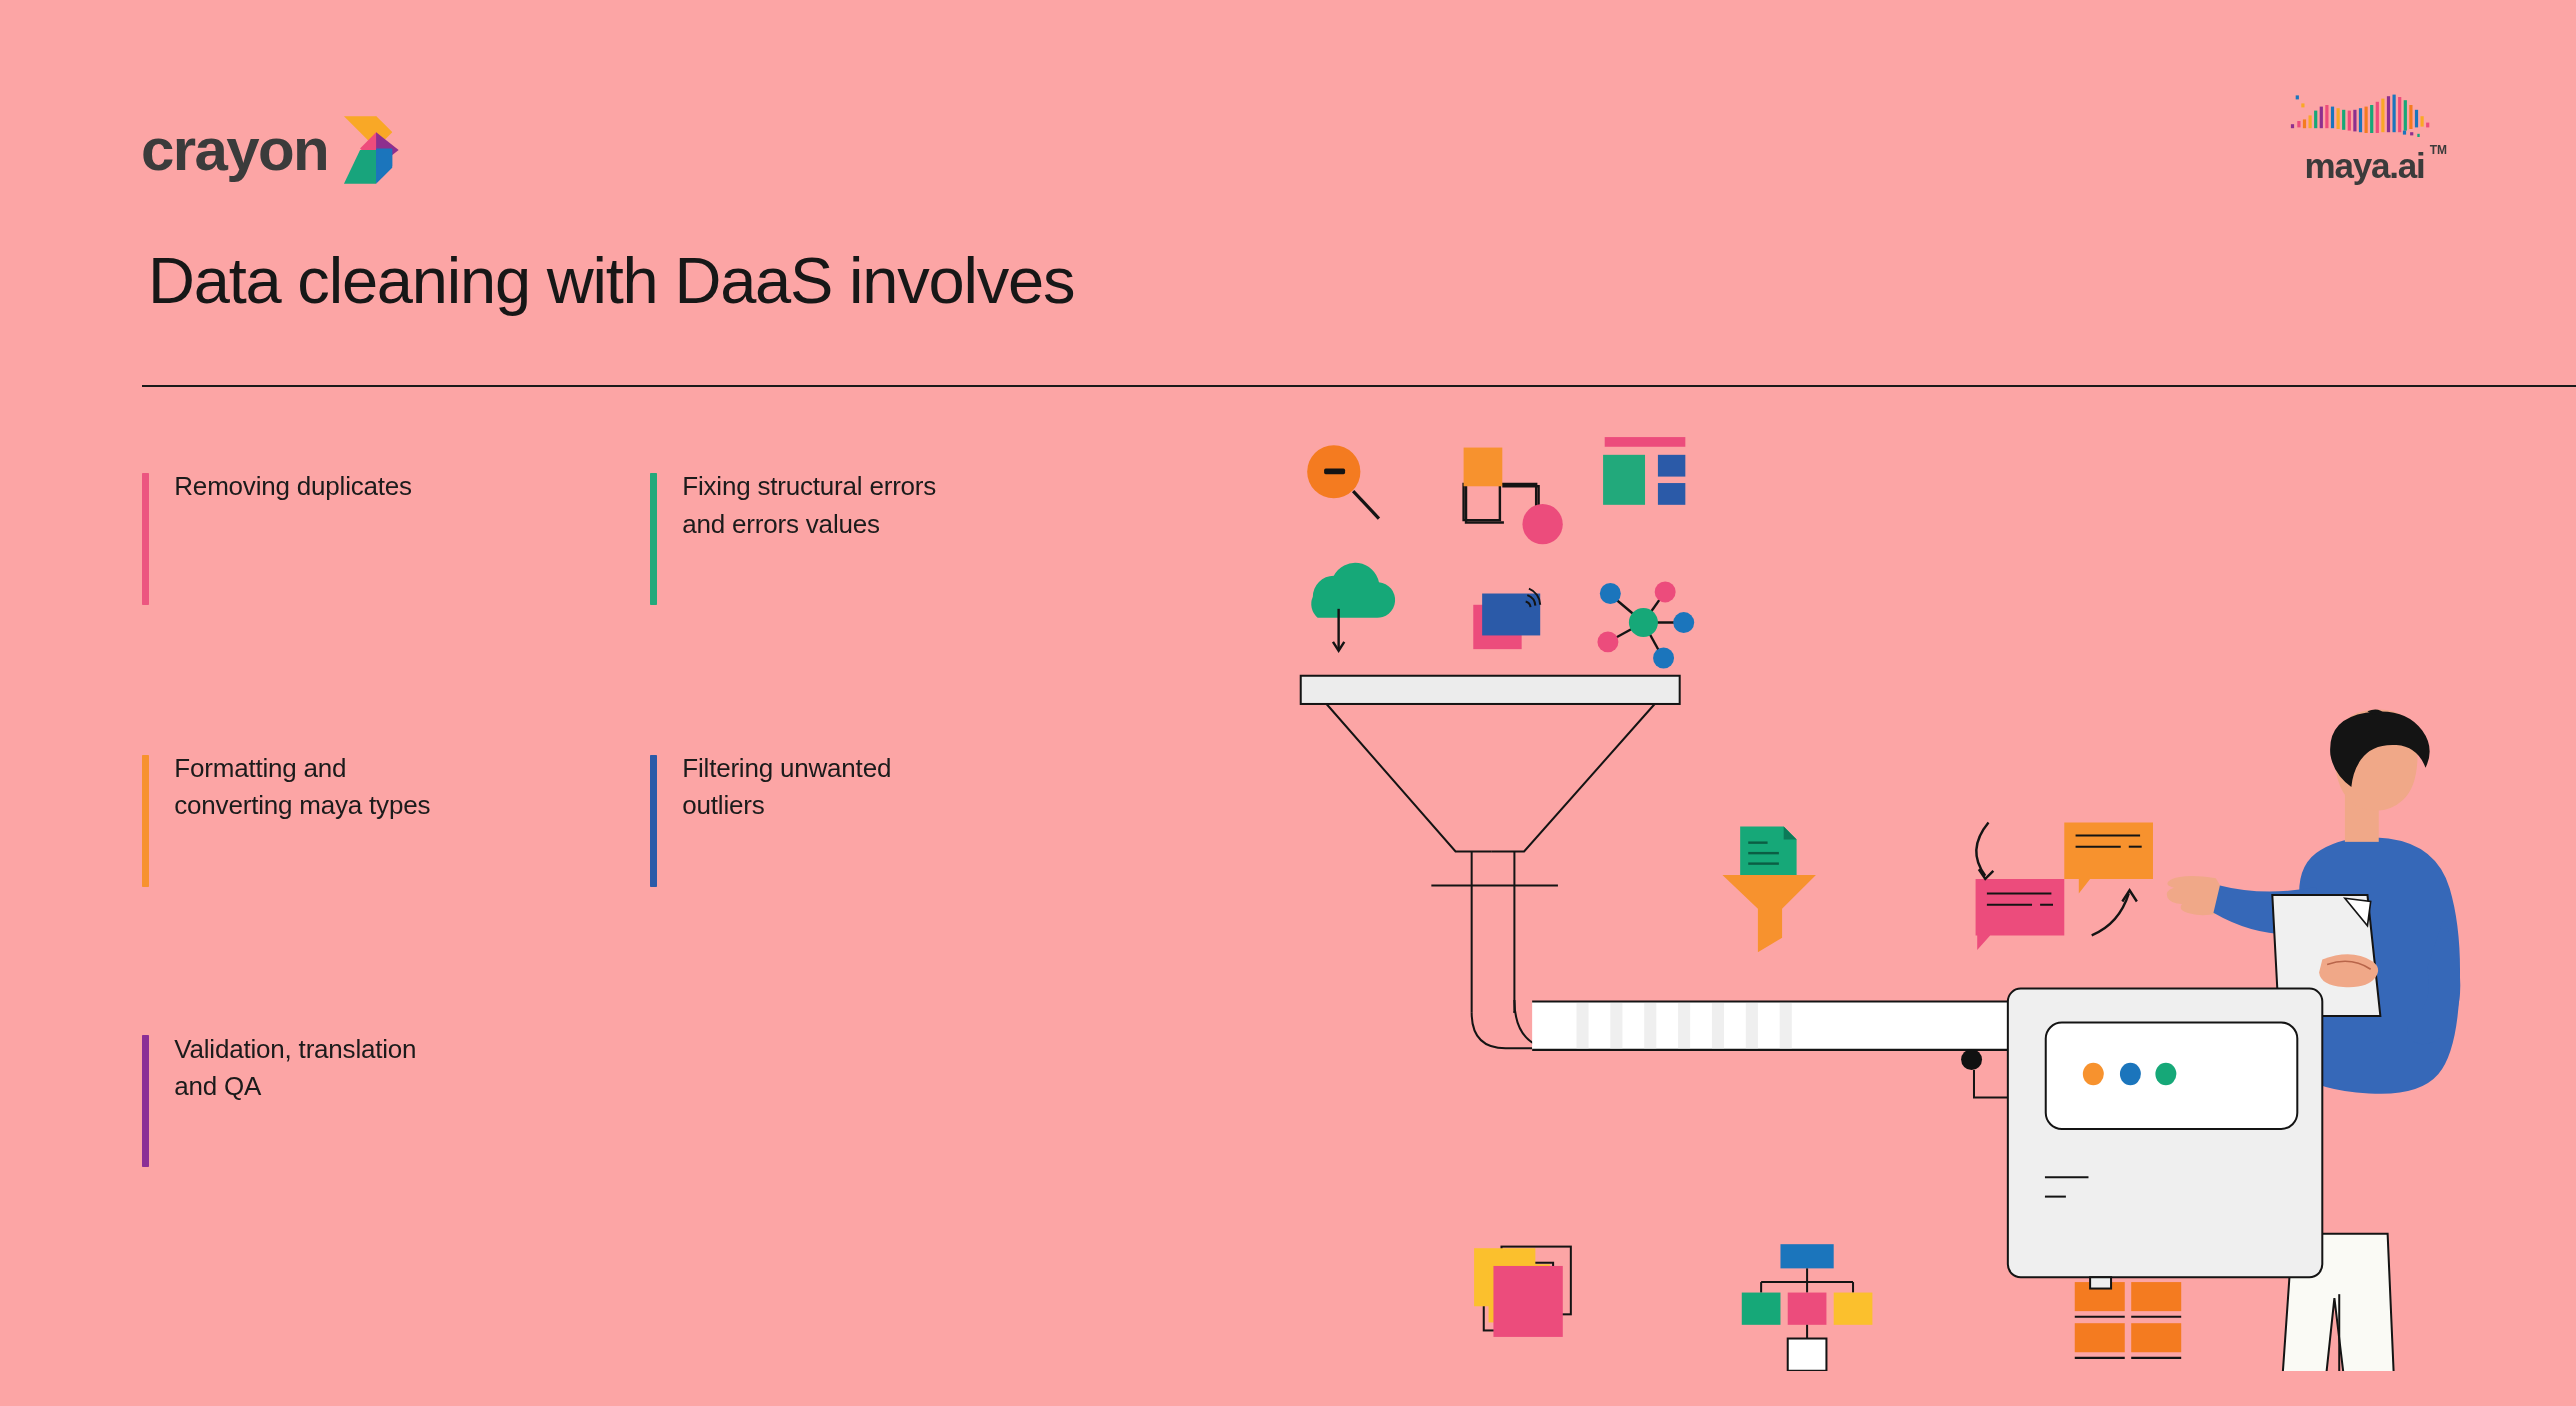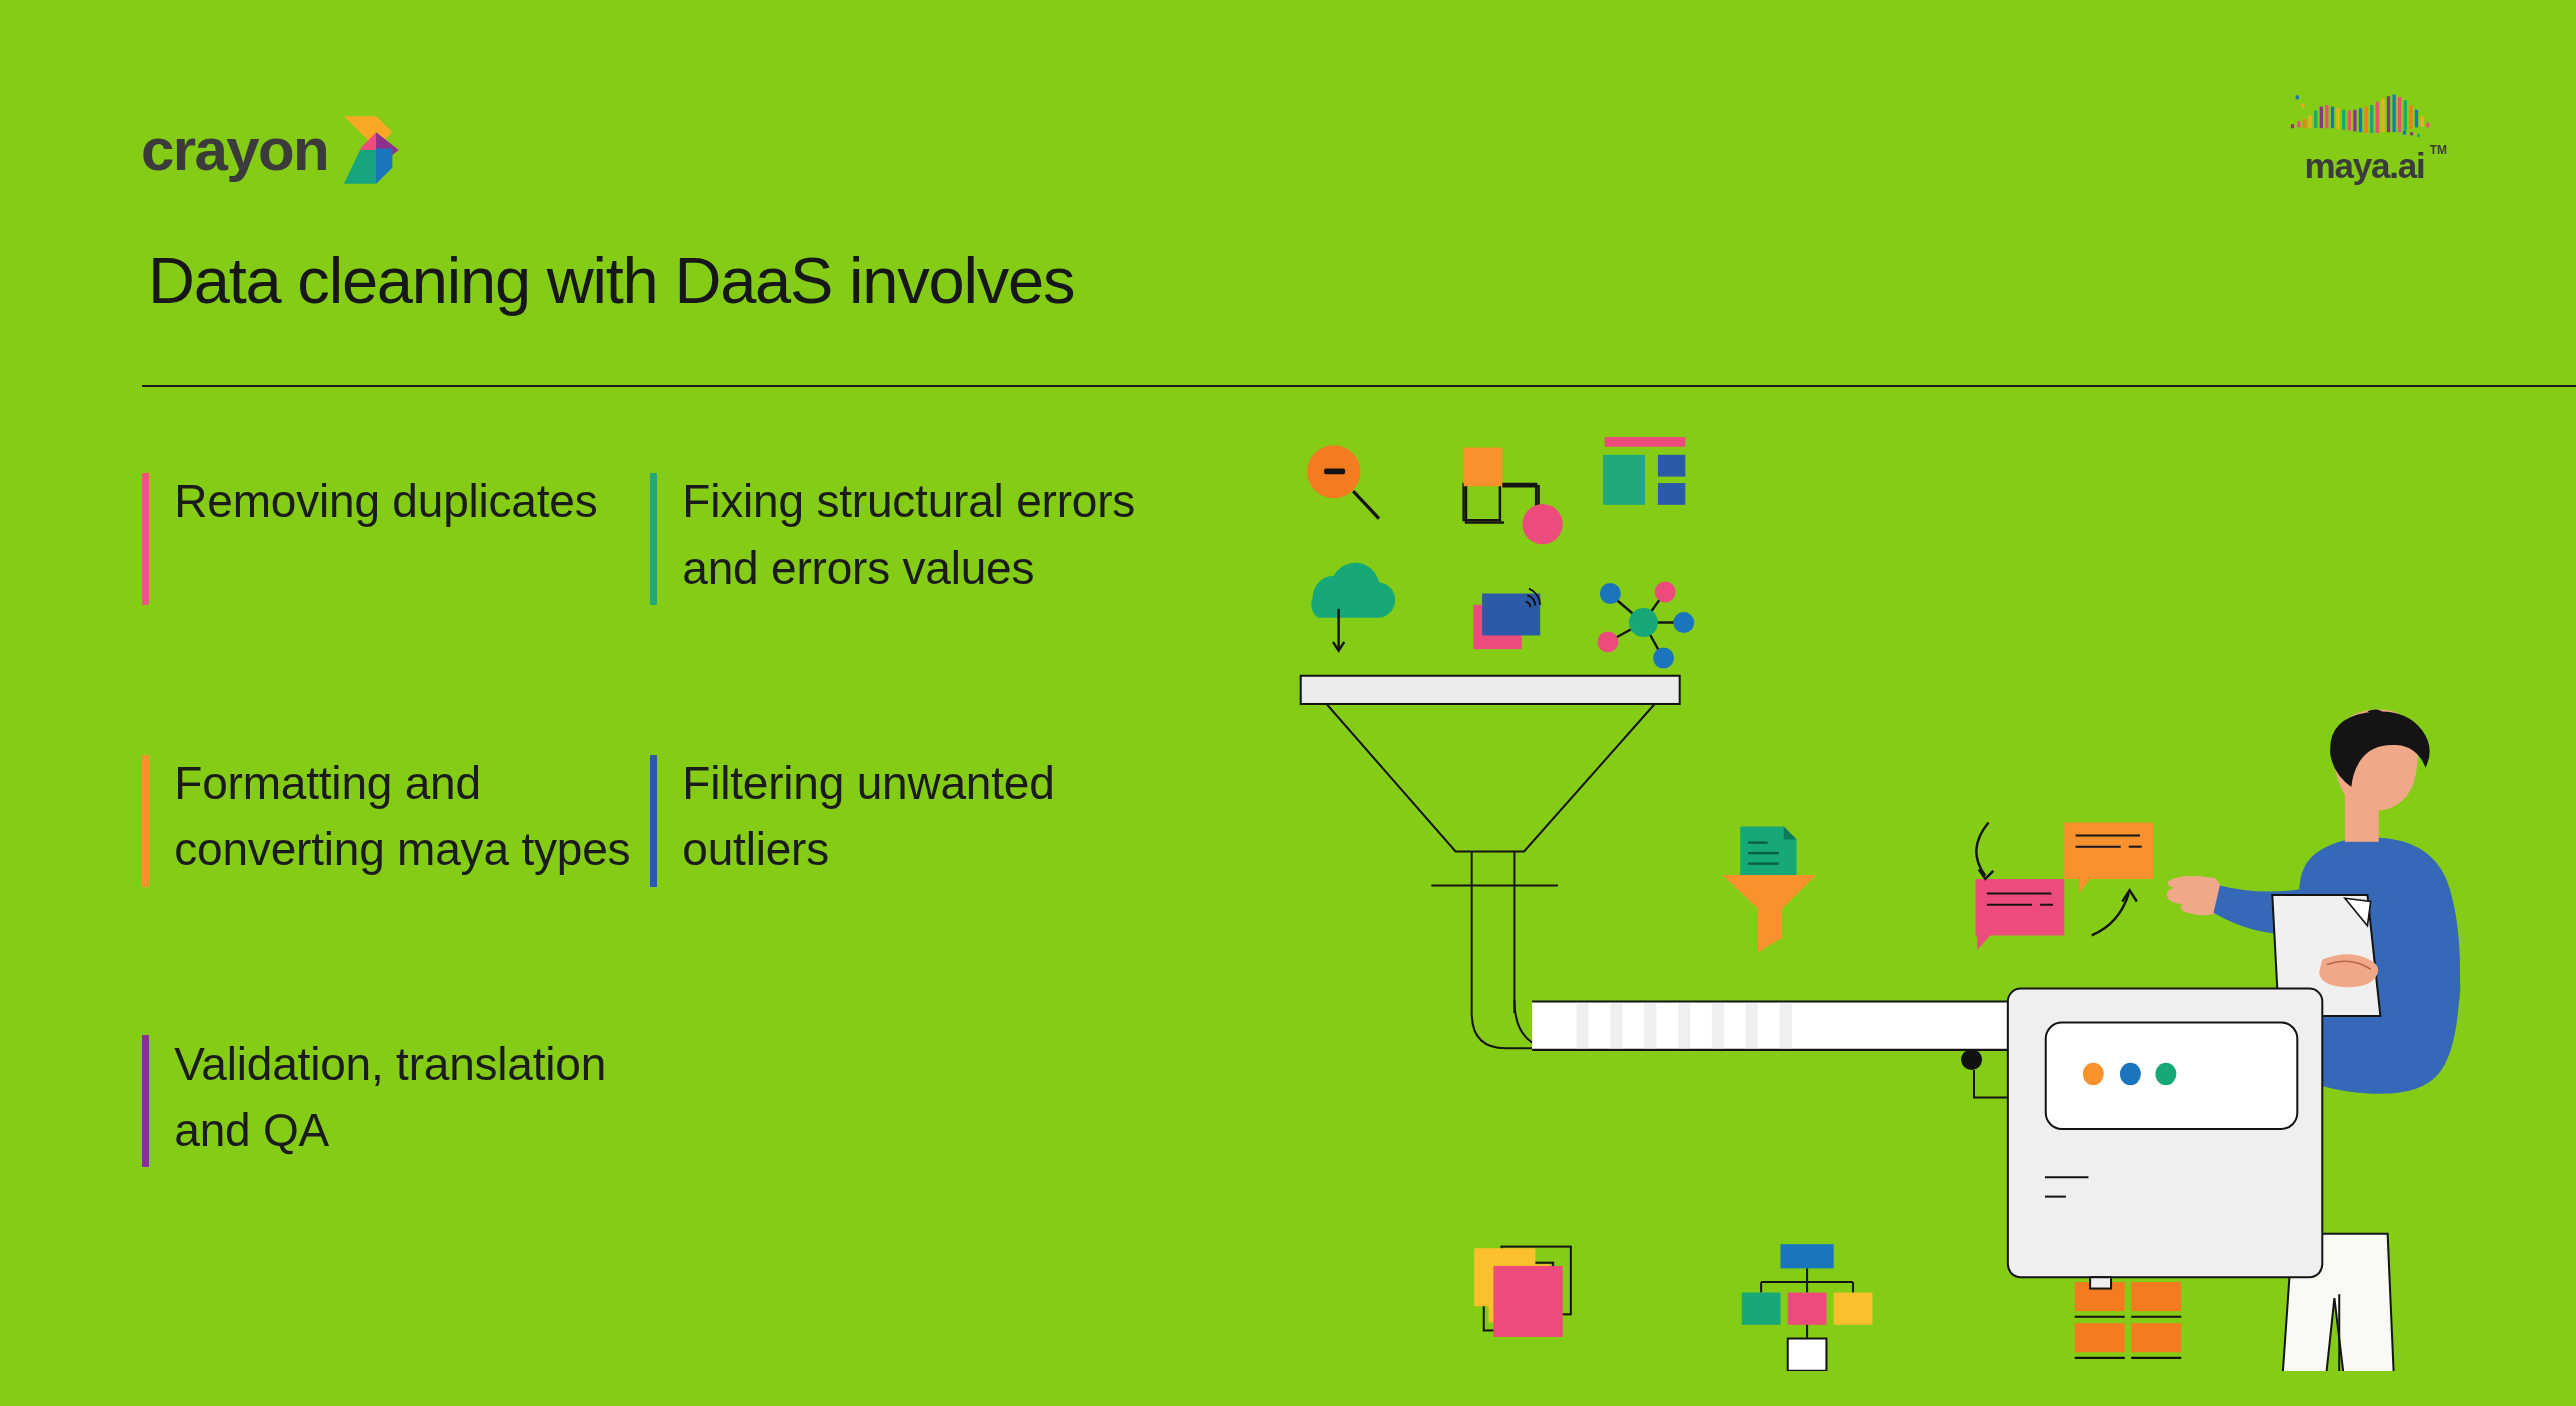--- a/index.html
+++ b/index.html
@@ -1,20 +1,20 @@
 <!DOCTYPE html>
 <html style="font-size:13px"><head>
 <meta charset="utf-8">
 <style>
   html,body{margin:0;padding:0;background:#fff;}
   body{
     width:2576px;height:1407px;position:relative;overflow:hidden;
     font-family:"Liberation Sans",sans-serif;color:#1a1a1a;
   }
-  .slide{position:absolute;inset:0;background:#84cc16;}
+  .slide{position:absolute;inset:0;background:#fca5a5;}
 
   
   .crayon-logo{position:absolute;left:141px;top:113px;display:flex;align-items:center;gap:11.3px;}
   .crayon-word{
     font-family:"Liberation Sans",sans-serif;
     font-size:60px;font-weight:700;letter-spacing:-1.6px;color:#3b3b3b;
     line-height:1;
   }
   .crayon-mark{width:63px;height:74px;display:block;}
 
@@ -33,21 +33,21 @@
     font-size:65px;font-weight:400;letter-spacing:-1.2px;color:#171717;line-height:1;
   }
   .title-rule{position:absolute;left:142px;top:385px;width:2434px;height:2.4px;background:#1a1a1a;}
 
   
   .bullets{position:absolute;left:142px;top:468px;width:1048px;}
   .bullet-row{display:flex;}
   .bullet{display:flex;align-items:flex-start;}
   .bullet .bar{width:7.3px;border-radius:0.8px;flex:none;margin-top:4.8px;}
   .bullet .txt{
-    font-size:46px;line-height:1.45;color:#1b1b1b;font-weight:400;
+    font-size:26px;line-height:1.45;color:#1b1b1b;font-weight:400;
     letter-spacing:-0.2px;margin-left:25px;
   }
   .col-a{width:508px;}
   .col-b{width:516px;}
   .row-gap-1{height:145px;}
   .row-gap-2{height:144px;}
   .bar-h-2{height:132px;}
 
   
   .illustration{position:absolute;left:1258px;top:403px;width:1282px;height:968px;}

